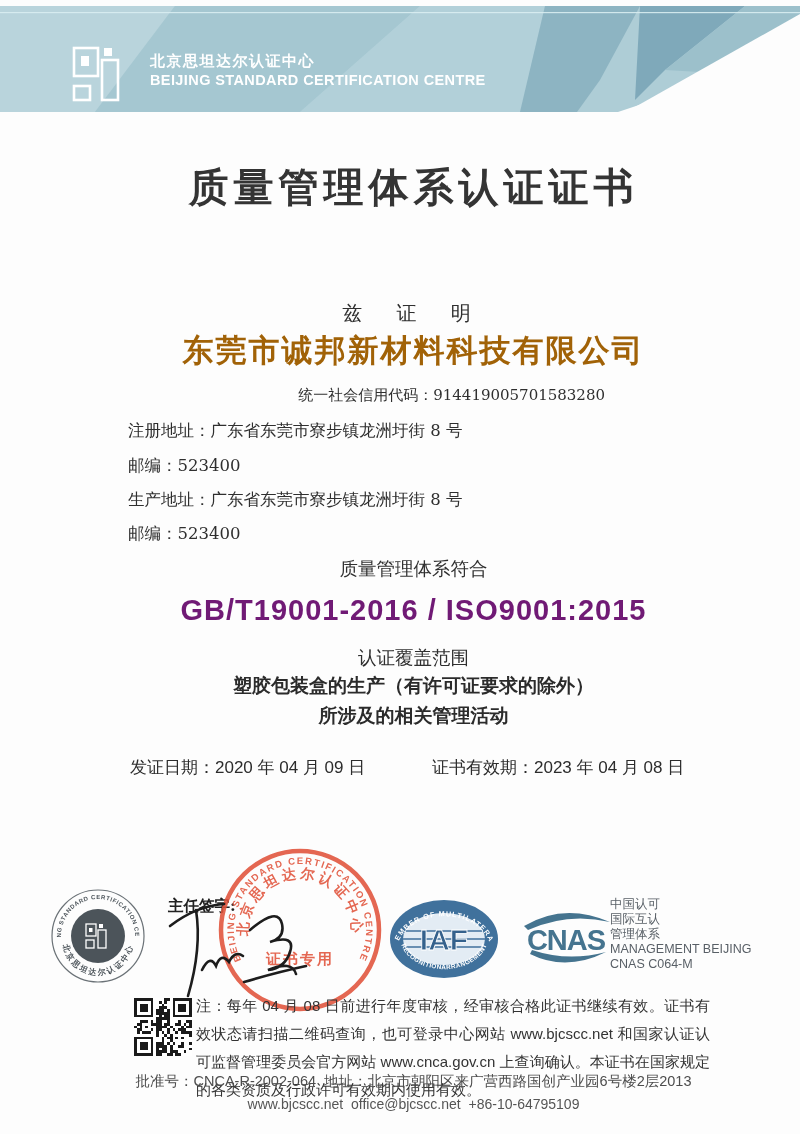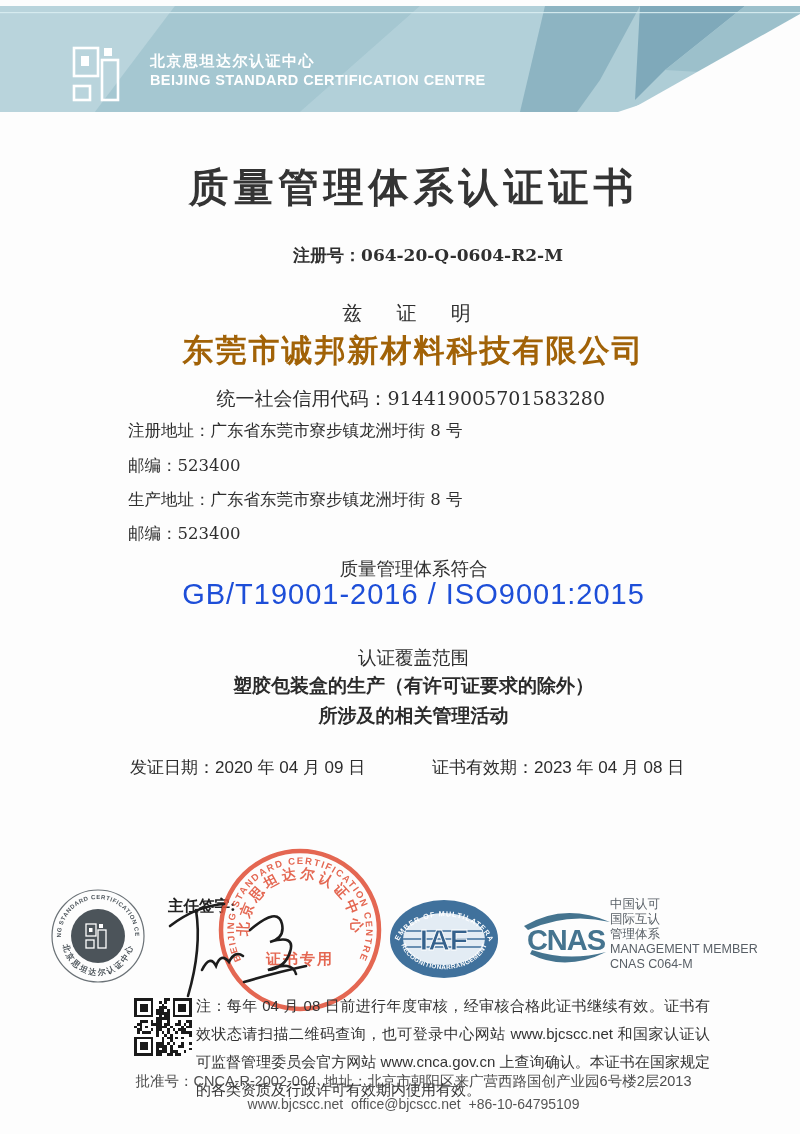--- a/index.html
+++ b/index.html
@@ -16,24 +16,24 @@
   
   .hdr{left:0;top:0;width:800px;height:120px;}
   .hdr-text{position:absolute;left:150px;top:52px;color:#fff;line-height:1.25;}
   .hdr-cn{font-size:15px;font-weight:bold;letter-spacing:1.5px;font-family:"Liberation Sans",sans-serif;}
   .hdr-en{font-size:14.5px;font-weight:bold;letter-spacing:.4px;font-family:"Liberation Sans",sans-serif;}
 
   .title{top:160px;font-size:40px;font-weight:bold;letter-spacing:5px;color:#343434;}
   .regline{top:244px;right:237px;position:absolute;font-size:17px;font-weight:bold;color:#2f2f2f;}
   .certify{top:300px;font-size:20px;letter-spacing:14px;color:#2f2f2f;}
   .company{top:330px;font-size:31px;font-weight:bold;letter-spacing:2px;color:#a16207;}
-  .credit{top:386px;right:195px;position:absolute;font-size:19px;color:#2f2f2f;}
+  .credit{top:386px;right:195px;position:absolute;font-size:15px;color:#2f2f2f;}
   .addr{left:128px;position:absolute;font-size:16.5px;color:#2f2f2f;}
   .std-intro{top:556px;font-size:18.5px;color:#2f2f2f;}
-  .std-code{top:578px;font-size:29px;font-weight:normal;letter-spacing:1px;color:#1d4ed8;}
+  .std-code{top:594px;font-size:29px;font-weight:bold;letter-spacing:1px;color:#701a75;}
   .scope-h{top:645px;font-size:18.5px;color:#2f2f2f;}
   .scope-l{font-size:19px;font-weight:bold;color:#2b2b2b;}
   .dates{position:absolute;font-size:17px;color:#2c2c2c;}
   .sig-label{position:absolute;left:168px;top:896px;font-size:15.5px;font-weight:bold;color:#222;}
 
   .accr{position:absolute;left:610px;top:897px;font-size:12.5px;line-height:15px;color:#585f66;
         font-family:"Liberation Sans",sans-serif;}
   .note{position:absolute;left:196px;top:992px;width:514px;font-size:15px;line-height:28px;
         text-align:justify;color:#333;font-family:"Liberation Sans",sans-serif;white-space:normal;}
   .foot1{top:1072px;font-size:14.5px;color:#4d4d4d;white-space:pre-wrap;}
@@ -65,23 +65,20 @@
       </g>
     </svg>
     <div class="hdr-text">
       <div class="hdr-cn">北京思坦达尔认证中心</div>
       <div class="hdr-en">BEIJING STANDARD CERTIFICATION CENTRE</div>
     </div>
   </div>
 
   <div class="abs center title">质量管理体系认证证书</div>
 
-  <div class="regline">
-    <span>注册号：</span><span>064-20-Q-0604-R2-M</span>
-  </div>
 
   <div class="abs center certify">兹 证 明</div>
   <div class="abs center company">东莞市诚邦新材料科技有限公司</div>
 
   <div class="credit">
     <span>统一社会信用代码：</span><span>914419005701583280</span>
   </div>
 
   <div class="addr" style="top:420px">
     <span>注册地址：</span><span>广东省东莞市寮步镇龙洲圩街 8 号</span>
@@ -193,21 +190,21 @@
       <path d="M 6,26 Q 46,2 92,22 Q 50,12 10,30 Z" fill="#45748f"></path>
       <path d="M 12,54 Q 48,72 88,52 Q 50,62 14,50 Z" fill="#45748f"></path>
       <text x="48" y="50" text-anchor="middle" font-family="Liberation Sans,sans-serif" font-size="29" font-weight="bold" letter-spacing="-1" fill="#45748f">CNAS</text>
     </svg>
   </div>
 
   <div class="accr">
     <div>中国认可</div>
     <div>国际互认</div>
     <div>管理体系</div>
-    <div>MANAGEMENT MEMBER</div>
+    <div>MANAGEMENT BEIJING</div>
     <div>CNAS C064-M</div>
   </div>
 
   <div class="abs" style="left:134px;top:998px">
     <svg width="58" height="58" viewBox="0 0 21 21" shape-rendering="crispEdges">
       <rect x="0" y="0" width="21" height="21" fill="#ffffff"></rect>
       <g id="qr-mods" fill="#1a1a1a">
           <rect x="11" y="0" width="1" height="1"></rect>
           <rect x="12" y="0" width="1" height="1"></rect>
           <rect x="9" y="1" width="1" height="1"></rect>

